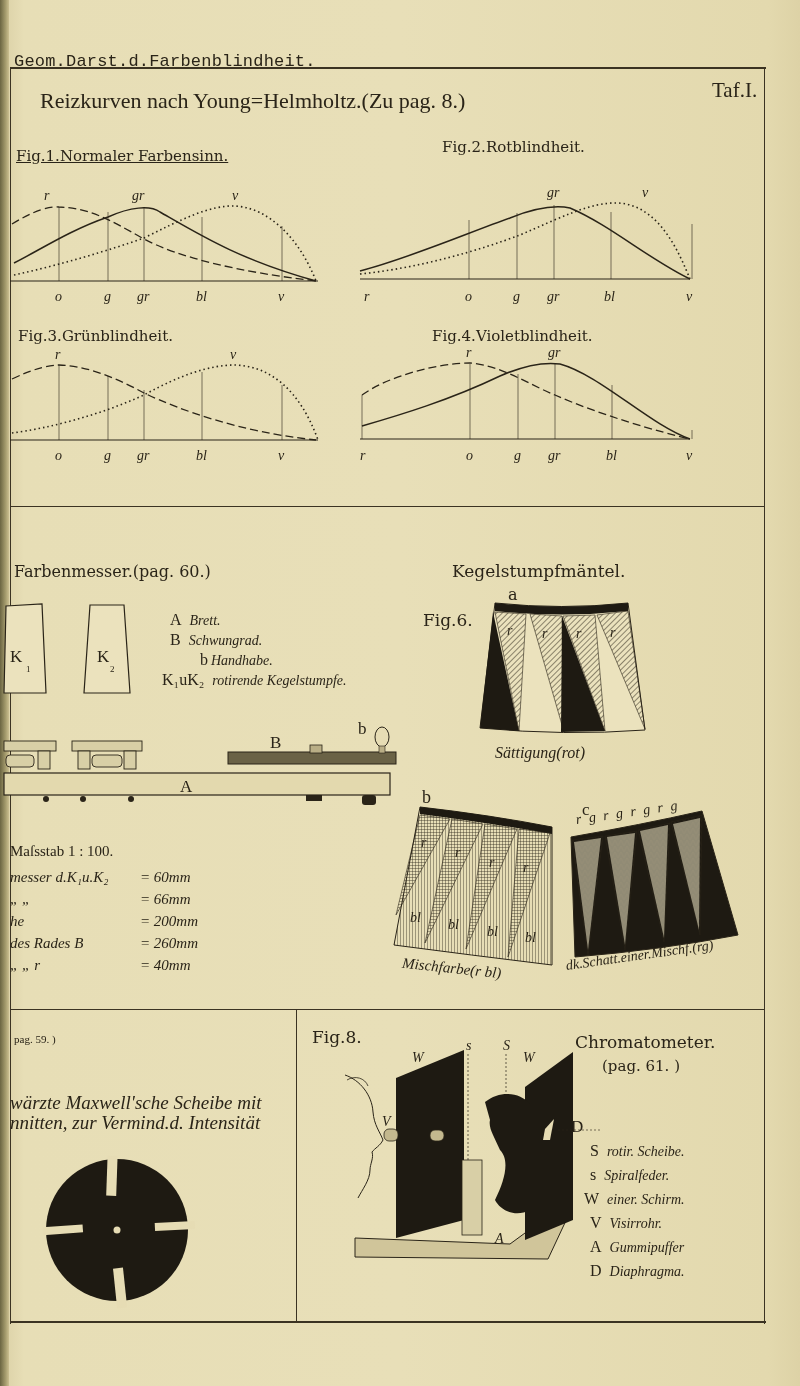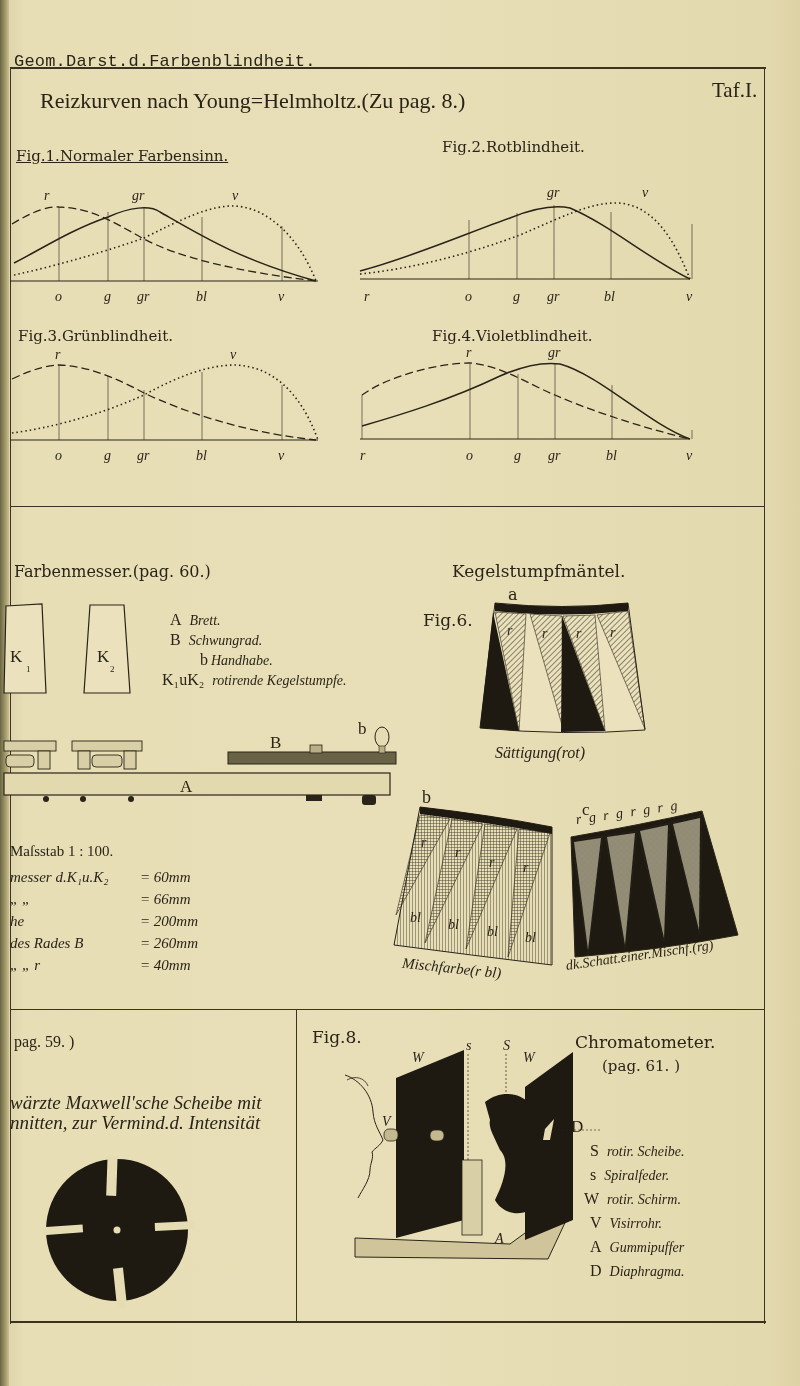--- a/index.html
+++ b/index.html
@@ -256,21 +256,21 @@
   <polygon points="101,12 132,5 130,125" fill="url(#herring)" stroke="#2a2418" stroke-width="0.5"></polygon>
   <g fill="#f0e8c6" opacity="0.55">
     <polygon points="4,32 31,28 18,140"></polygon>
       <polygon points="37,27 65,23 55,135"></polygon>
     <polygon points="70,21 98,15 94,128"></polygon>
       <polygon points="103,14 130,8 129,120"></polygon>
   </g>
 </svg>
 <div class="abs it" style="left:566px;top:958px;font-size:14px;transform:rotate(-8deg);transform-origin:left;">dk.Schatt.einer.Mischf.(rg)</div>
 
-<div class="abs" style="left:14px;top:1033px;font-size:16px;font-family:'Liberation Serif',serif;">pag. 59. )</div>
+<div class="abs" style="left:14px;top:1033px;font-size:11px;font-family:'Liberation Serif',serif;">pag. 59. )</div>
 <div class="abs it" style="left:10px;top:1093px;font-size:19px;line-height:20px;width:280px;">
   <div>wärzte Maxwell'sche Scheibe mit</div>
   <div>nnitten, zur Vermind.d. Intensität</div>
 </div>
 <svg style="left:45px;top:1158px;" width="150" height="150">
   <circle cx="72" cy="72" r="71" fill="#1e1a12"></circle>
   <rect x="60" y="-2" width="10" height="40" fill="#e6dcb4" transform="rotate(2 72 72)"></rect>
   <rect x="64" y="110" width="10" height="40" fill="#e6dcb4" transform="rotate(-6 72 72)"></rect>
   <rect x="-2" y="64" width="40" height="8" fill="#e6dcb4" transform="rotate(-4 72 72)"></rect>
   <rect x="110" y="67" width="40" height="8" fill="#e6dcb4" transform="rotate(-3 72 72)"></rect>
@@ -307,17 +307,17 @@
   <line x1="258" y1="90" x2="300" y2="90" stroke="#2a2418" stroke-width="0.6" stroke-dasharray="2,2"></line>
 </svg>
 
 <div class="abs fig-title" style="left:575px;top:1032px;font-size:17px;">Chromatometer.</div>
 <div class="abs fig-title" style="left:602px;top:1057px;font-size:15px;">(pag. 61. )</div>
 <div class="abs" style="left:571px;top:1117px;font-size:17px;font-family:'Liberation Serif',serif;">D</div>
 
 <div class="abs legend" style="left:590px;top:1139px;line-height:23px;">
   <div><span class="k">S</span><span class="v">rotir. Scheibe.</span></div>
   <div><span class="k">s</span><span class="v">Spiralfeder.</span></div>
-  <div style="margin-left:-6px;"><span class="k">W</span><span class="v">rotir. Schirm.</span></div>
+  <div style="margin-left:-6px;"><span class="k">W</span><span class="v">einer. Schirm.</span></div>
   <div><span class="k">V</span><span class="v">Visirrohr.</span></div>
   <div><span class="k">A</span><span class="v">Gummipuffer</span></div>
   <div><span class="k">D</span><span class="v">Diaphragma.</span></div>
 </div>
 
 </body></html>

